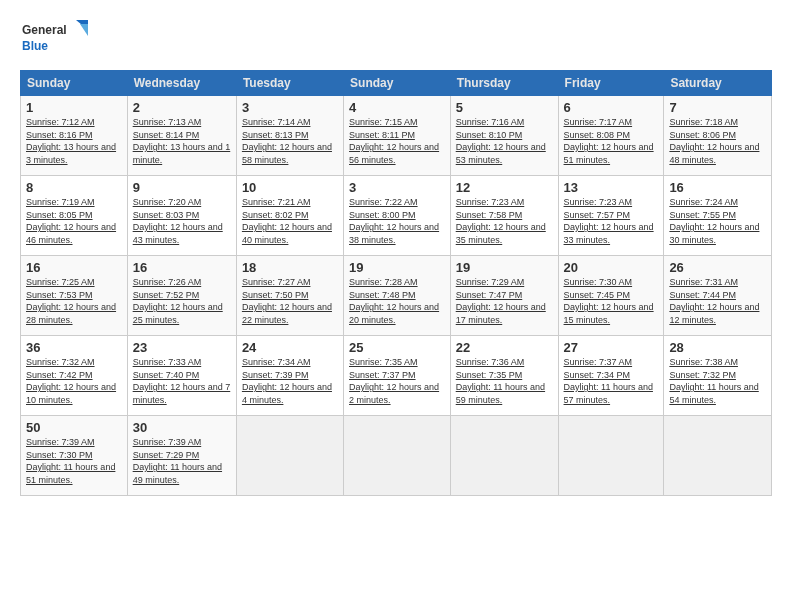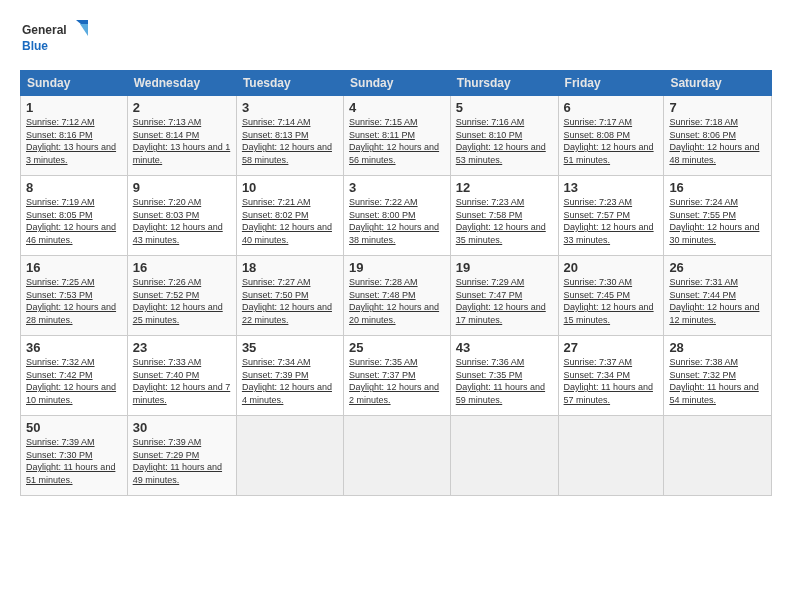--- a/index.html
+++ b/index.html
@@ -208,29 +208,29 @@
         <tr>
           <td>
             <span class="day-number">36</span>
             <div class="day-info">Sunrise: 7:32 AM<br>Sunset: 7:42 PM<br>Daylight: 12 hours and 10 minutes.</div>
           </td>
           <td>
             <span class="day-number">23</span>
             <div class="day-info">Sunrise: 7:33 AM<br>Sunset: 7:40 PM<br>Daylight: 12 hours and 7 minutes.</div>
           </td>
           <td>
-            <span class="day-number">35</span>
+            <span class="day-number">24</span>
             <div class="day-info">Sunrise: 7:34 AM<br>Sunset: 7:39 PM<br>Daylight: 12 hours and 4 minutes.</div>
           </td>
           <td>
             <span class="day-number">25</span>
             <div class="day-info">Sunrise: 7:35 AM<br>Sunset: 7:37 PM<br>Daylight: 12 hours and 2 minutes.</div>
           </td>
           <td>
-            <span class="day-number">43</span>
+            <span class="day-number">22</span>
             <div class="day-info">Sunrise: 7:36 AM<br>Sunset: 7:35 PM<br>Daylight: 11 hours and 59 minutes.</div>
           </td>
           <td>
             <span class="day-number">27</span>
             <div class="day-info">Sunrise: 7:37 AM<br>Sunset: 7:34 PM<br>Daylight: 11 hours and 57 minutes.</div>
           </td>
           <td>
             <span class="day-number">28</span>
             <div class="day-info">Sunrise: 7:38 AM<br>Sunset: 7:32 PM<br>Daylight: 11 hours and 54 minutes.</div>
           </td>

